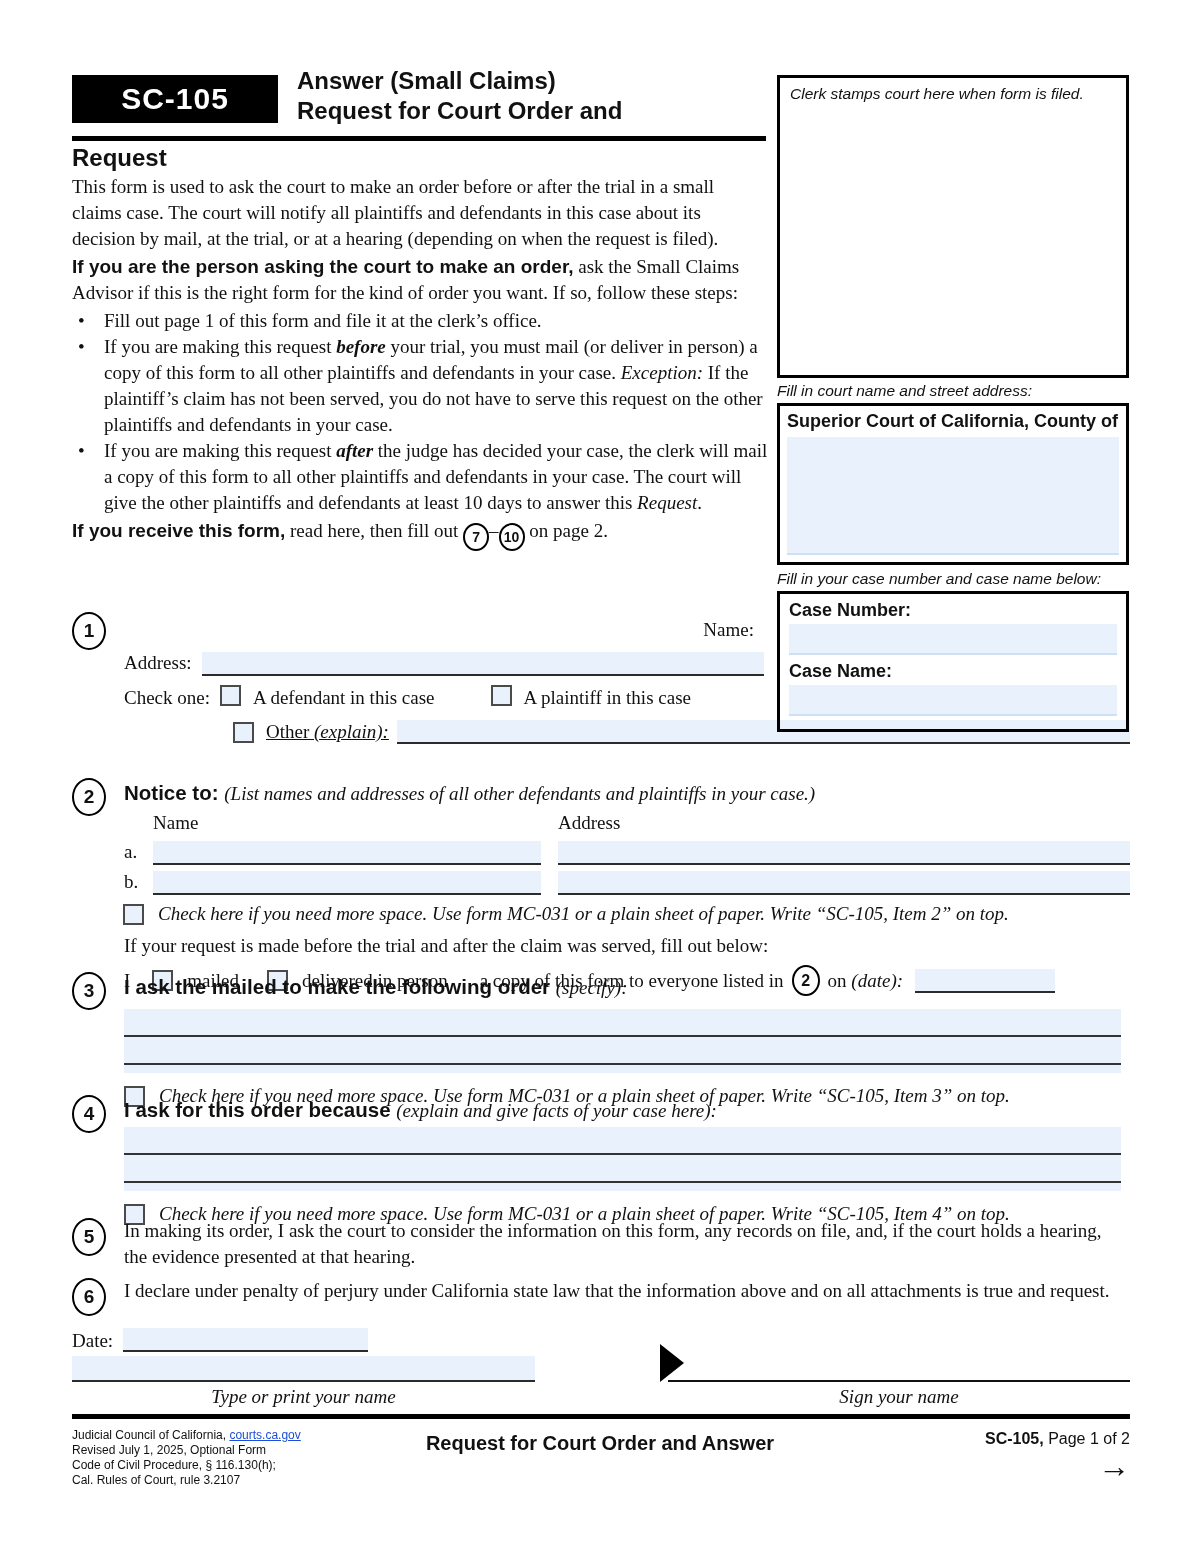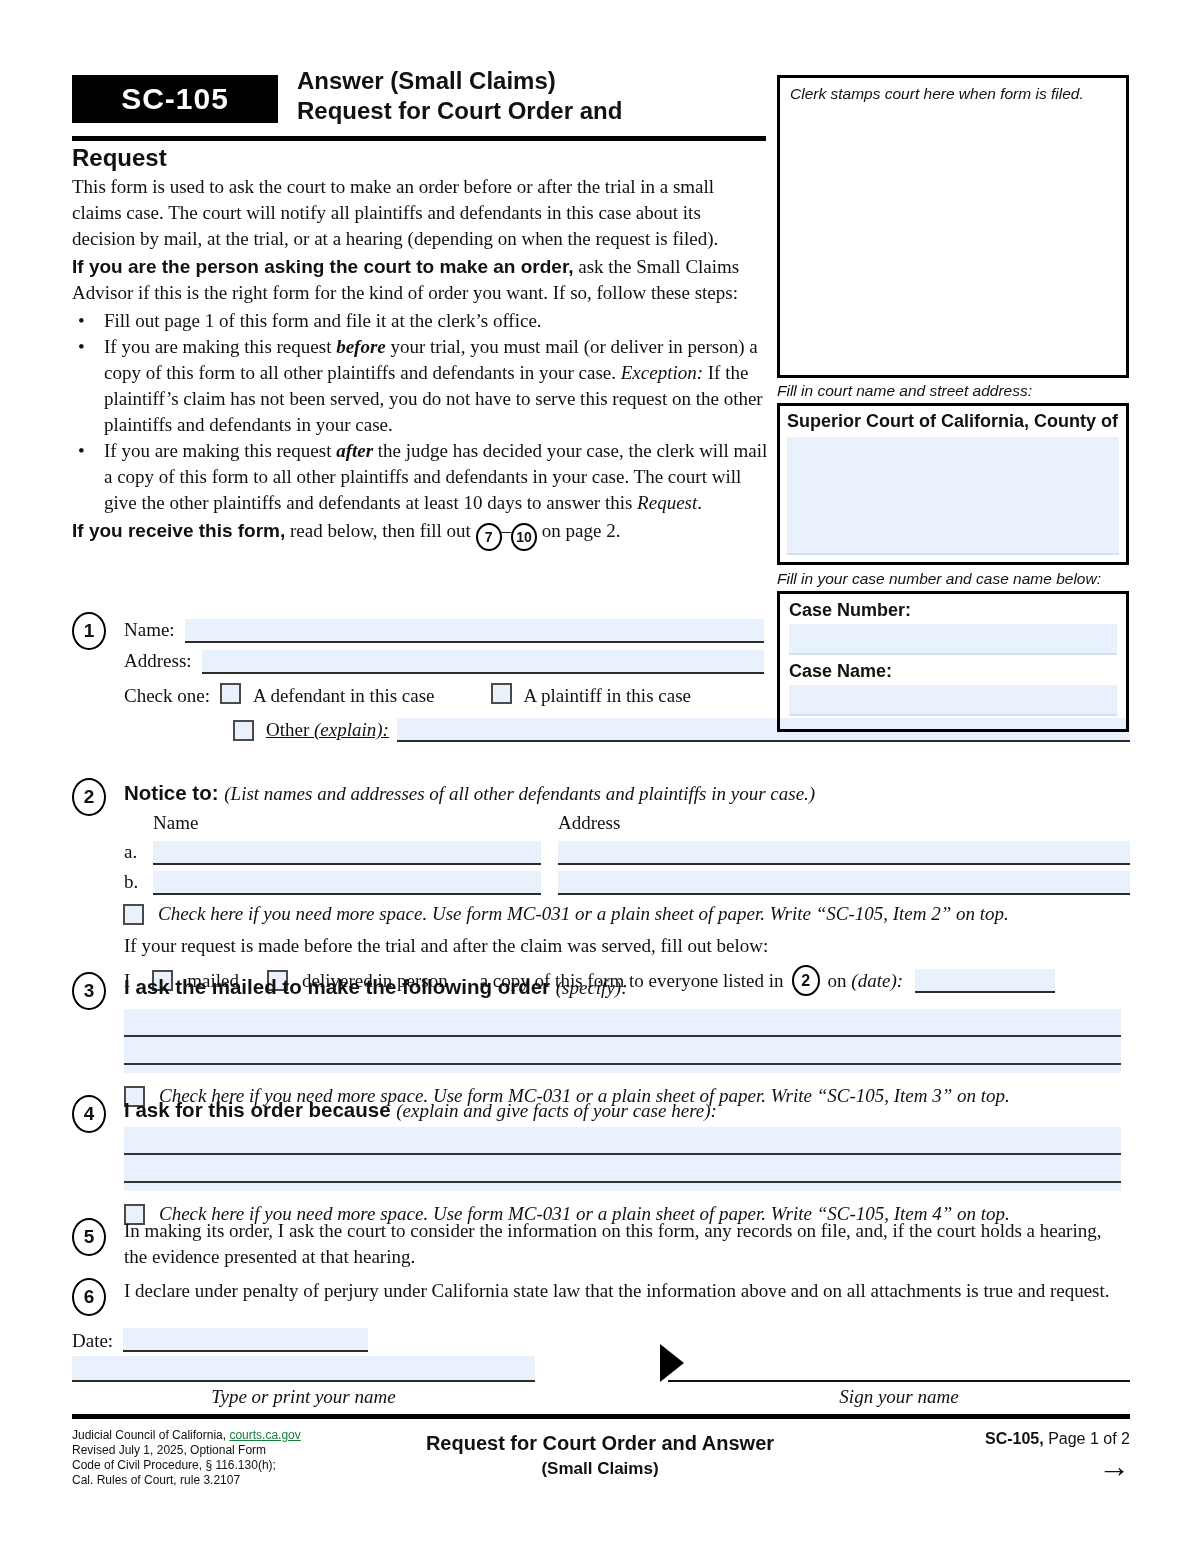--- a/index.html
+++ b/index.html
@@ -70,21 +70,21 @@
   .daterow .field{width:245px;margin-left:10px;}
   .typename-field{position:absolute;left:72px;top:1356px;width:463px;height:26px;background:#e9f2fc;border-bottom:2px solid #2b2b2b;box-sizing:border-box;}
   .caption{position:absolute;top:1386px;font:italic 19px "Liberation Serif",serif;text-align:center;}
   .sig-arrow{position:absolute;left:660px;top:1344px;width:0;height:0;
     border-top:19px solid transparent;border-bottom:19px solid transparent;border-left:24px solid #000;}
   .sign-line{position:absolute;left:668px;top:1354px;width:462px;height:26px;border-bottom:2px solid #111;}
 
   
   .rule-bot{position:absolute;left:72px;top:1414px;width:1058px;height:5px;background:#000;}
   .foot-left{position:absolute;left:72px;top:1428px;width:330px;font:12px "Liberation Sans",sans-serif;line-height:15px;color:#111;}
-  .foot-left a{color:#15803d;text-decoration:underline;cursor:pointer;}
+  .foot-left a{color:#1d4ed8;text-decoration:underline;cursor:pointer;}
   .foot-center{position:absolute;left:0;right:0;top:1430px;text-align:center;font:bold 20px "Liberation Sans",sans-serif;line-height:26px;}
   .foot-center .sub{font-size:17px;}
   .foot-right{position:absolute;right:70px;top:1430px;text-align:right;font:16px "Liberation Sans",sans-serif;}
   .foot-right b{font-weight:bold;}
   .foot-arrow{position:absolute;right:70px;top:1448px;font:bold 32px "Liberation Sans",sans-serif;}
 </style>
 </head>
 <body>
 
 <div class="page">
@@ -108,27 +108,27 @@
     </div>
     <div class="bullet">
       <span class="dot">•</span>
       <span class="btxt"><span>If you are making this request </span><span class="bi">before</span><span> your trial, you must mail (or deliver in person) a copy of this form to all other plaintiffs and defendants in your case. </span><span class="it">Exception:</span><span> If the plaintiff’s claim has not been served, you do not have to serve this request on the other plaintiffs and defendants in your case.</span></span>
     </div>
     <div class="bullet">
       <span class="dot">•</span>
       <span class="btxt"><span>If you are making this request </span><span class="bi">after</span><span> the judge has decided your case, the clerk will mail a copy of this form to all other plaintiffs and defendants in your case. The court will give the other plaintiffs and defendants at least 10 days to answer this </span><span class="it">Request</span><span>.</span></span>
     </div>
     <div class="recv">
-      <span class="blead">If you receive this form,</span><span> read below, then fill out </span><span class="ccirc">7</span><span>–</span><span class="ccirc">10</span><span> on page 2.</span>
+      <span class="blead">If you receive this form,</span><span> read here, then fill out </span><span class="ccirc">7</span><span>–</span><span class="ccirc">10</span><span> on page 2.</span>
     </div>
   </div>
 
   <div class="item" style="top:612px;">
     <div class="num">1</div>
-    <div class="row" style="width:640px;">
+    <div class="row" style="width:640px;flex-direction:column;">
       <span class="lbl">Name:</span>
       <div class="field grow"></div>
     </div>
     <div class="row" style="width:640px;">
       <span class="lbl">Address:</span>
       <div class="field grow"></div>
     </div>
     <div class="row" style="width:640px;align-items:flex-start;margin-top:9px;">
       <span class="lbl">Check one:</span>
       <span class="cb"></span>
@@ -248,20 +248,19 @@
 
   <div class="rule-bot"></div>
   <div class="foot-left">
     <div><span>Judicial Council of California, </span><a>courts.ca.gov</a></div>
     <div>Revised July 1, 2025, Optional Form</div>
     <div>Code of Civil Procedure, § 116.130(h);</div>
     <div>Cal. Rules of Court, rule 3.2107</div>
   </div>
   <div class="foot-center">
     <div>Request for Court Order and Answer</div>
-    <div class="sub">(Small Claims)</div>
   </div>
   <div class="foot-right">
     <b>SC-105,</b><span> Page 1 of 2</span>
   </div>
   <div class="foot-arrow">→</div>
 
 </div>
 
 </body></html>

